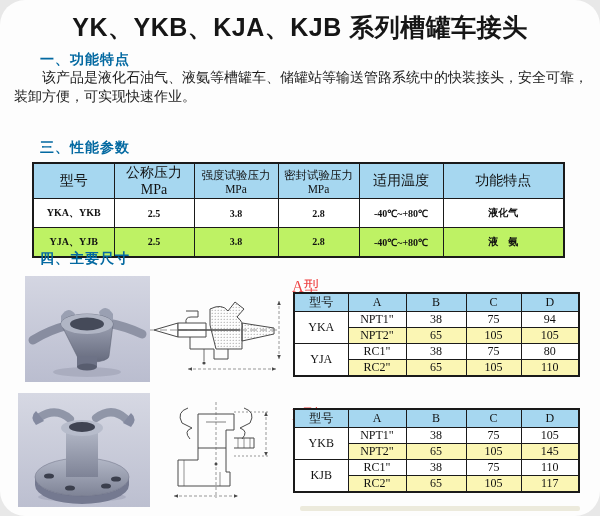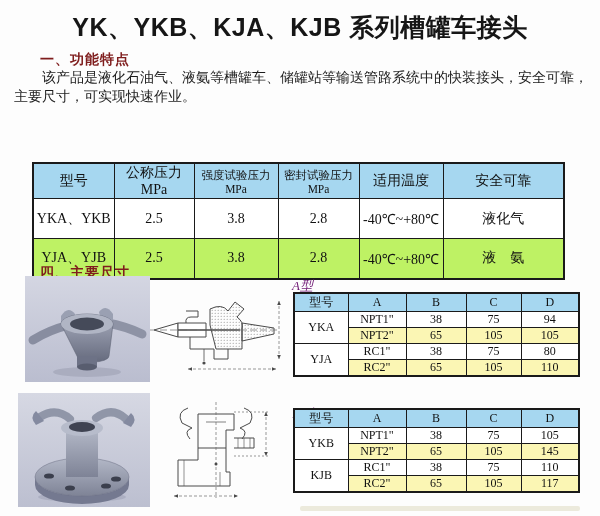--- a/index.html
+++ b/index.html
@@ -1,65 +1,64 @@
 <!DOCTYPE html>
 <html><head>
 <meta charset="utf-8">
 <style>
   * { margin:0; padding:0; box-sizing:border-box; }
   body { background:#e8e8e8; font-family:"Liberation Sans", sans-serif; }
   .page {
     position:relative; width:600px; height:516px; background:#fdfdfd;
-    margin:0 auto; overflow:hidden;
+    margin:0 auto; overflow:hidden;border-radius:25px;
   }
   .title {
     position:absolute; top:11px; left:0; width:100%;
     text-align:center; font-size:25px; font-weight:bold; color:#161616;
     letter-spacing:0.5px; font-family:"Liberation Sans", sans-serif;
   }
   .red-heading {
     position:absolute; left:40px; font-size:14px; font-weight:bold;
-    color:#7f1d1d; letter-spacing:1px;
-  }
-  .h1 { top:51px; } .h2 { top:106px; } .h3 { top:139px; } .h4 { top:264px; }
+    color:#0369a1; letter-spacing:1px;
+  }
+  .h1 { top:51px; } .h2 { top:106px; } .h3 { top:139px; } .h4 { top:250px; }
   .para {
     position:absolute; left:14px; top:68px; width:580px;
     font-size:14px; line-height:19px; color:#1c1c1c; text-indent:28px;
   }
   .materials {
     position:absolute; left:36px; top:122px; font-size:14px; color:#1c1c1c;
   }
   
   table { border-collapse:collapse; table-layout:fixed; }
   .perf {
     position:absolute; left:32px; top:162px; width:531px;
     font-family:"Liberation Serif", serif; color:#111; text-align:center;
     border:2px solid #1a1a1a;
   }
   .perf th, .perf td { border:1px solid #1a1a1a; overflow:hidden; }
   .perf th { background:#a6d7f0; font-weight:normal; font-size:14px; height:26px; }
   .perf th.small { font-size:11.5px;margin-top:48px; }
-  .perf td { height:40px; font-size:14px; background:#fff; }
+  .perf td { height:29px; font-size:10px; background:#fff;font-weight:bold; }
   .perf tr.yellow td { background:#bef264; }
   
   .dim {
     position:absolute; width:285px;
     font-family:"Liberation Serif", serif; color:#111; text-align:center;
     border:2px solid #1a1a1a;
   }
   .dim-a { left:293px; top:292px; }
   .dim-b { left:293px; top:408px; }
   .dim th, .dim td { border:1px solid #1a1a1a; overflow:hidden; }
   .dim th { background:#a6d7f0; font-weight:normal; font-size:12px; height:17px; }
   .dim td { height:16px; font-size:12px; background:#fff; }
   .dim td.y { background:#fbf6b4; }
   .dim-label {
-    position:absolute; font-size:13px; color:#701a75;
+    position:absolute; font-size:16px; color:#ef4444;
     font-family:"Liberation Serif", serif;
-    font-style:italic;
   }
   .lbl-a { left:292px; top:277px; } .lbl-b { left:292px; top:405px; }
   
   .fig { position:absolute; }
   .photo-a { left:25px; top:276px; width:125px; height:106px; }
   .draw-a  { left:148px; top:285px; width:136px; height:90px; }
   .photo-b { left:18px; top:393px; width:132px; height:114px; }
   .draw-b  { left:158px; top:398px; width:124px; height:104px; }
   .fig svg { display:block; width:100%; height:100%; }
   .scan-shade {
@@ -68,41 +67,42 @@
   }
 </style>
 </head>
 <body>
 
 <div class="page">
 
   <div class="title">YK、YKB、KJA、KJB 系列槽罐车接头</div>
 
   <div class="red-heading h1">一、功能特点</div>
-  <p class="para">该产品是液化石油气、液氨等槽罐车、储罐站等输送管路系统中的快装接头，安全可靠，主要尺寸，可实现快速作业。</p>
-
-
+  <p class="para">该产品是液化石油气、液氨等槽罐车、储罐站等输送管路系统中的快装接头，安全可靠，装卸方便，可实现快速作业。</p>
+
+
+  <div class="red-heading h3">三、性能参数</div>
 
   <table class="perf">
     <colgroup>
         <col style="width:81px">
         <col style="width:80px">
         <col style="width:84px">
         <col style="width:81px">
         <col style="width:84px">
         <col style="width:121px">
       </colgroup>
     <tbody>
         <tr>
       <th>型号</th>
       <th>公称压力 MPa</th>
       <th class="small">强度试验压力MPa</th>
       <th class="small">密封试验压力MPa</th>
       <th>适用温度</th>
-      <th>安全可靠</th>
+      <th>功能特点</th>
     </tr>
     <tr>
       <td>YKA、YKB</td>
       <td>2.5</td>
       <td>3.8</td>
       <td>2.8</td>
       <td>-40℃~+80℃</td>
       <td>液化气</td>
     </tr>
     <tr class="yellow">

